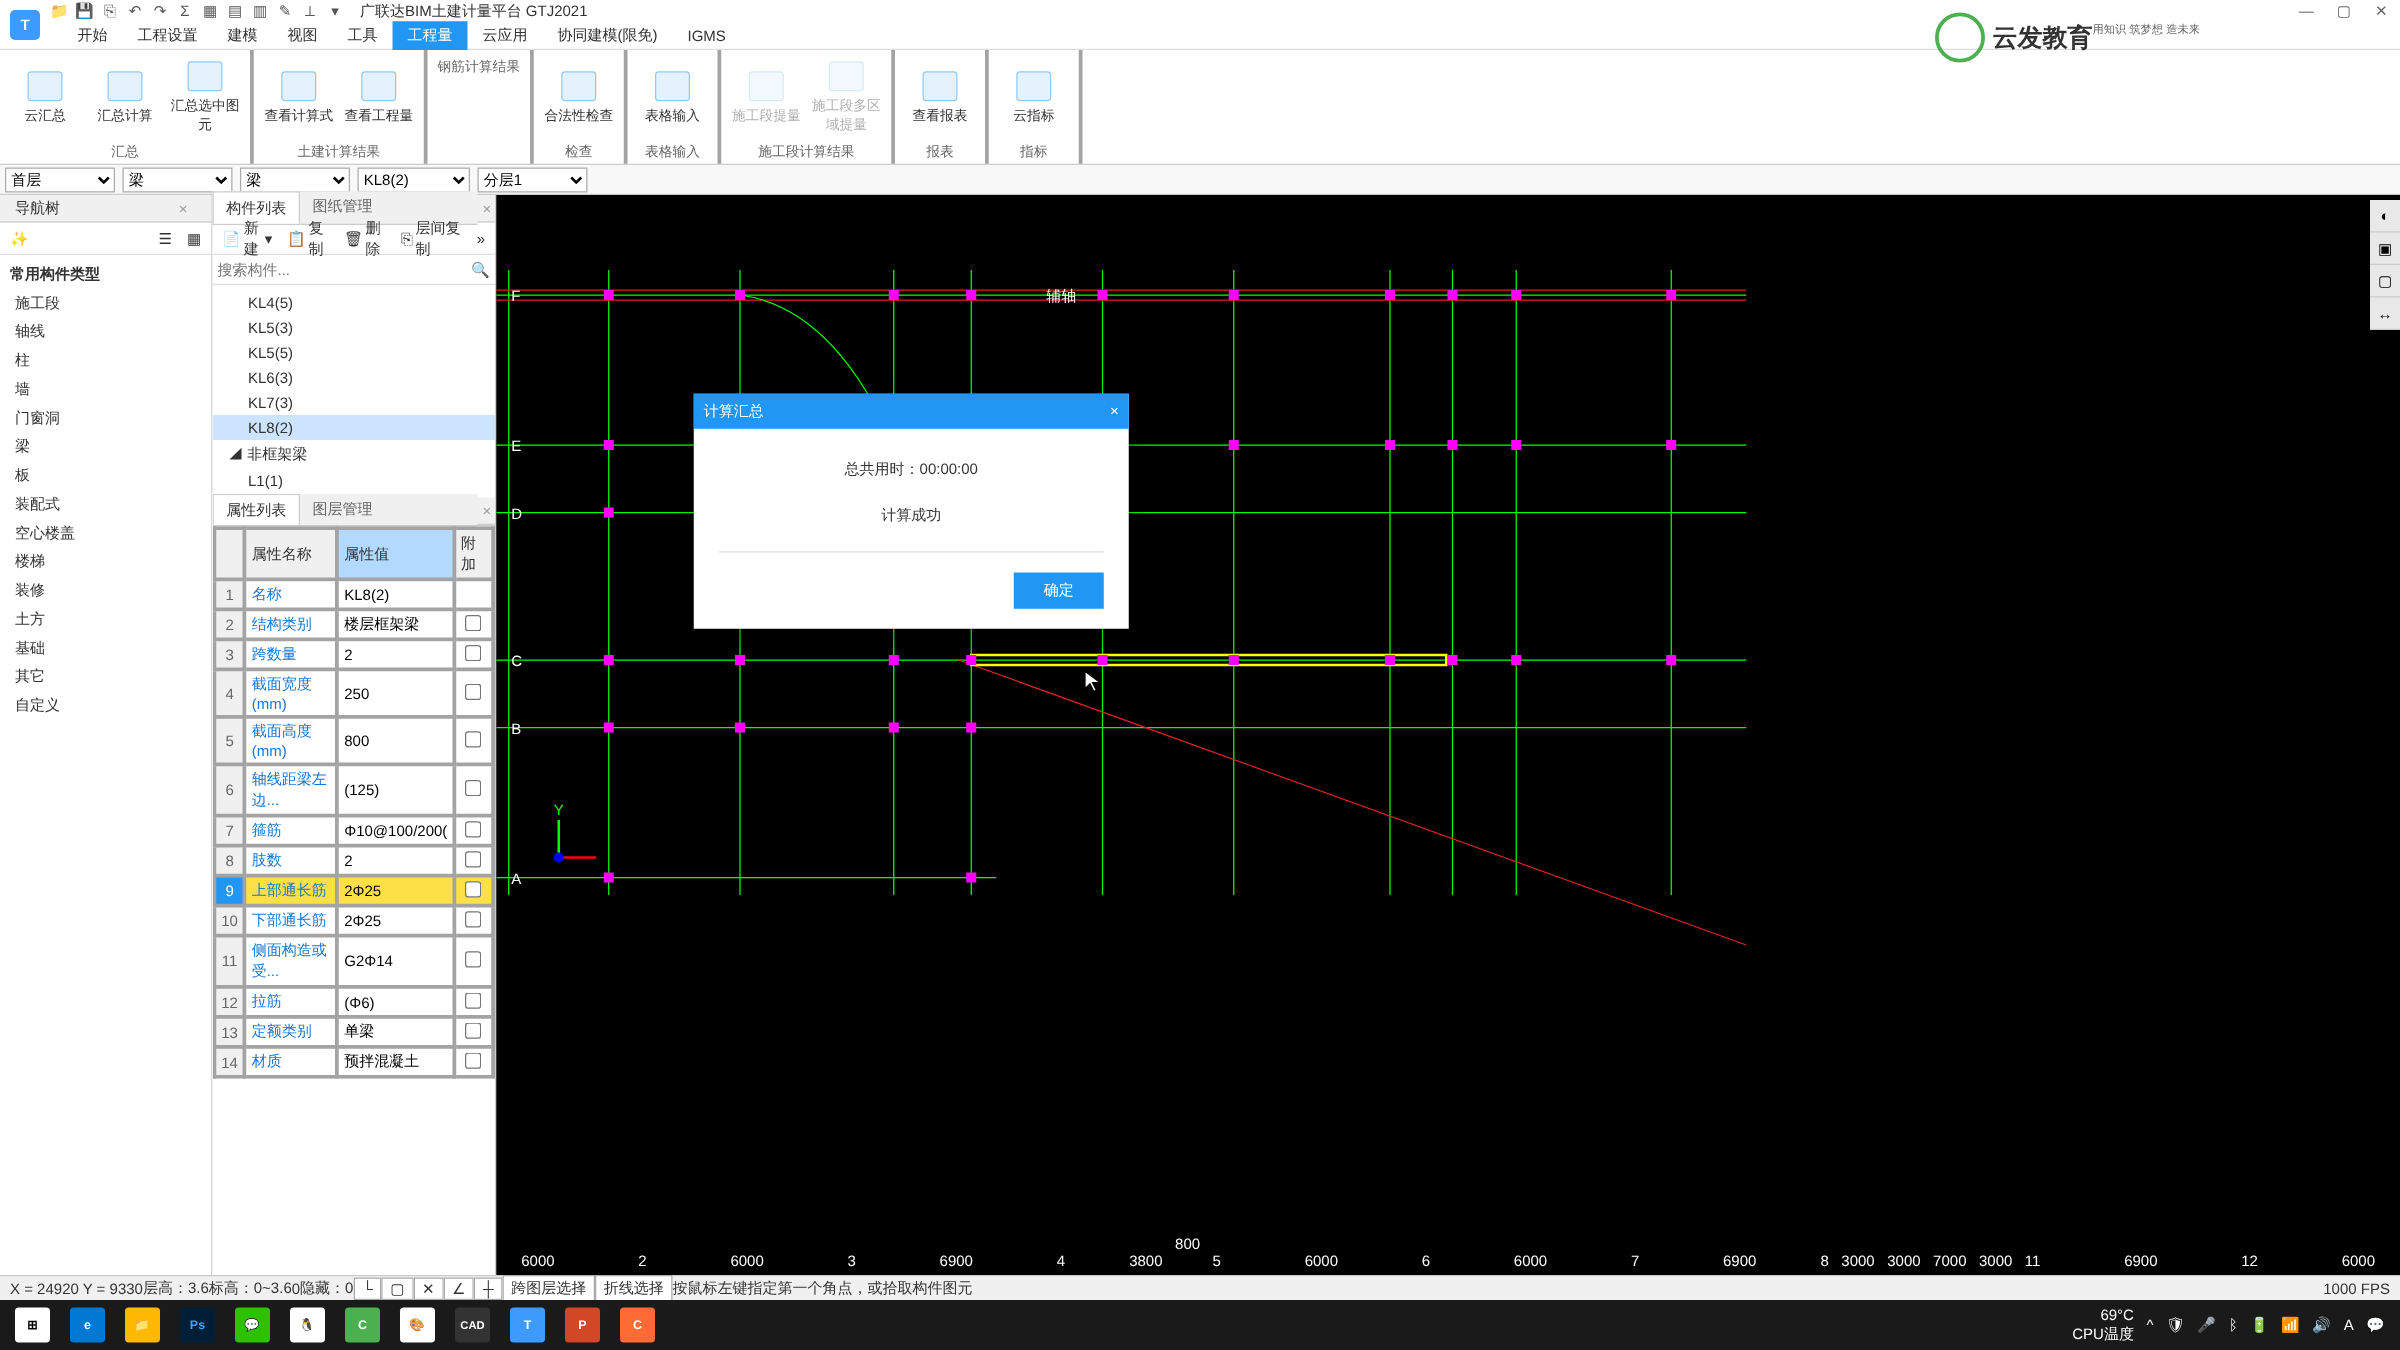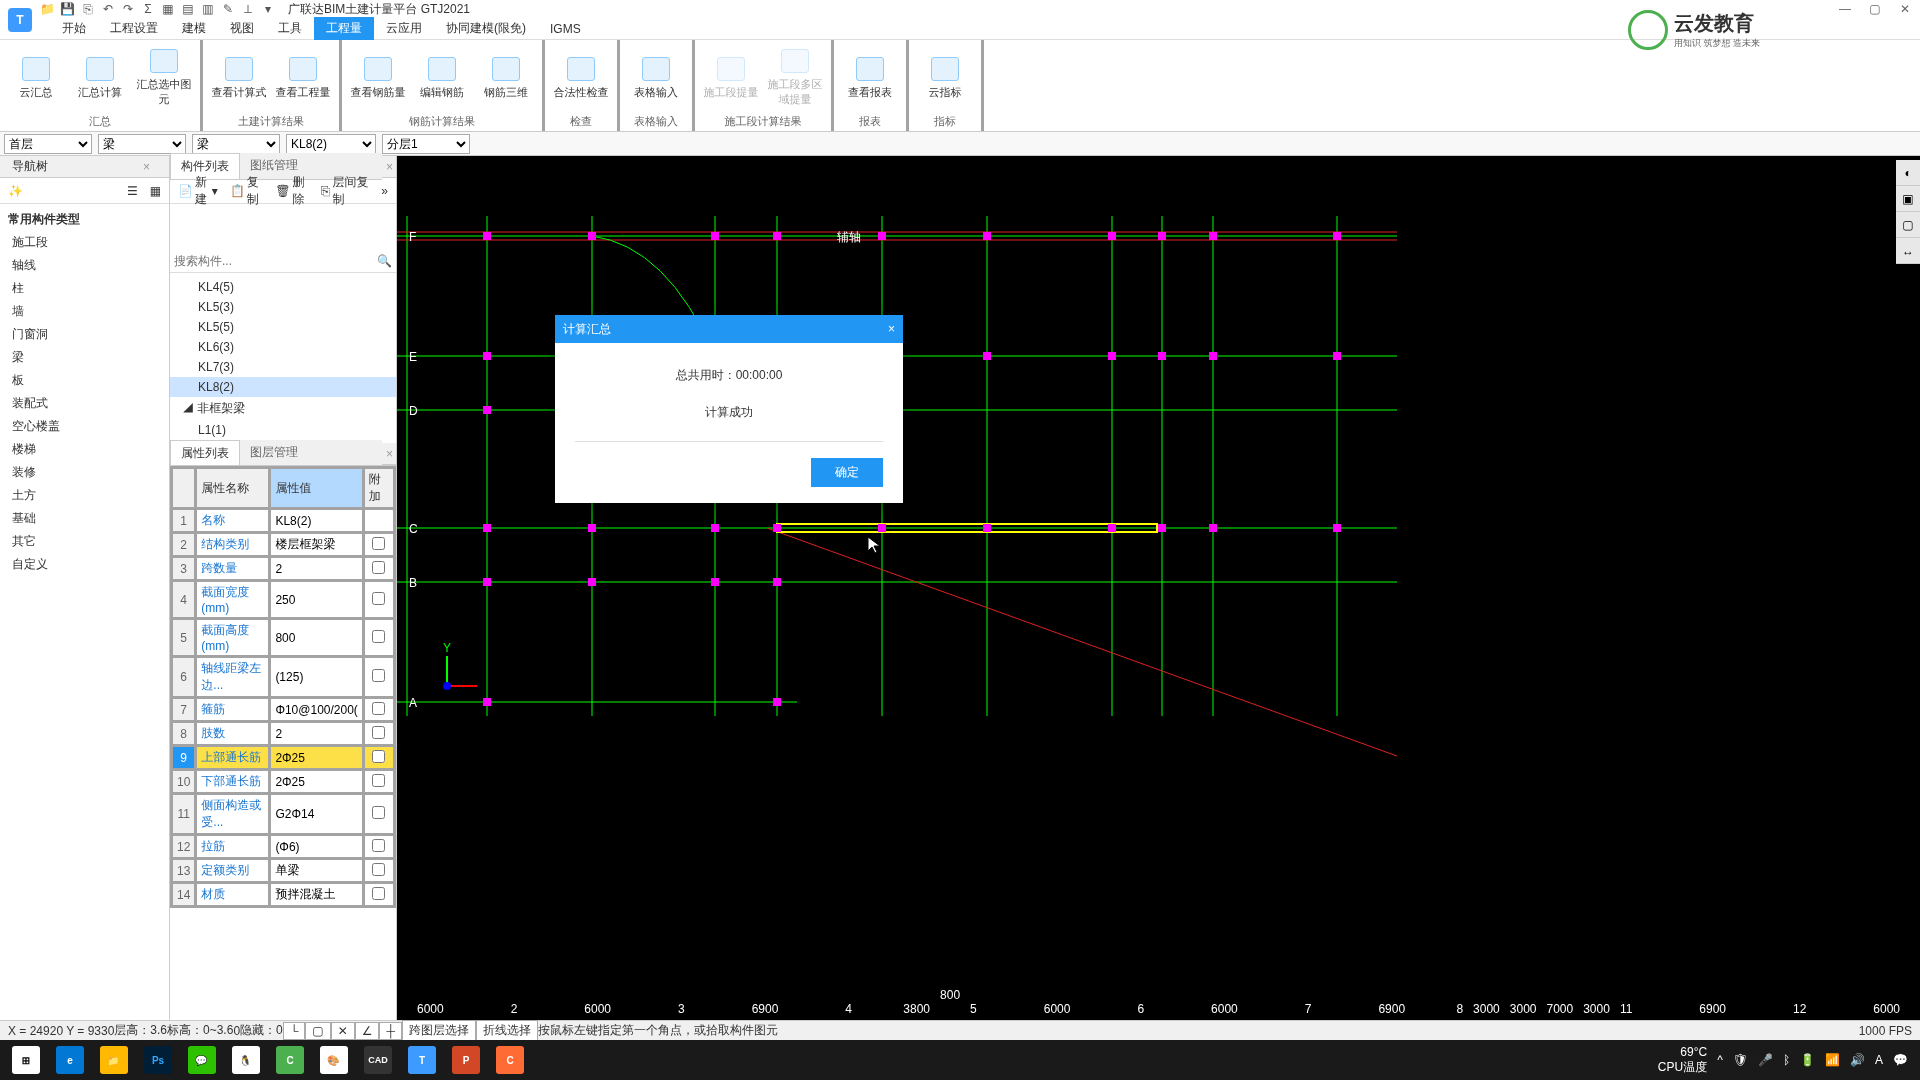--- a/index.html
+++ b/index.html
@@ -43,21 +43,21 @@
 .panel-tools { height: 26px; border-bottom: 1px solid #ddd; display: flex; align-items: center; padding: 0 4px; gap: 4px; }
 .tool-btn { height: 18px; padding: 0 4px; display: flex; align-items: center; gap: 2px; color: #333; }
 
 .tree { flex: 1; overflow: auto; padding: 4px; }
 .tree-item { padding: 3px 8px; color: #333; }
 
 
 .tabs { display: flex; background: #f0f0f0; border-bottom: 1px solid #ccc; }
 .tab { padding: 4px 10px; color: #666; }
 .tab.active { background: #fff; border: 1px solid #ccc; border-bottom: none; color: #333; }
-.search-row { height: 24px; border-bottom: 1px solid #ddd; display: flex; align-items: center; padding: 0 4px; margin-top: 45px; }
+.search-row { height: 24px; border-bottom: 1px solid #ddd; display: flex; align-items: center; padding: 0 4px; }
 .search-row input { flex: 1; border: none; outline: none; }
 .comp-list { overflow: auto; padding: 4px 0; }
 .comp-item { padding: 3px 28px; color: #333; }
 .comp-item.selected { background: #cce4ff; }
 .comp-parent { padding: 3px 12px; color: #333; }
 
 
 .prop-table { border-top: 1px solid #ccc; overflow: auto; }
 .prop-table table { width: 100%; border-collapse: collapse; }
 .prop-table th, .prop-table td { border: 3px solid #a3a3a3; padding: 2px 4px; text-align: left; height: 20px; }
@@ -89,21 +89,21 @@
 
 
 .taskbar { position: absolute; bottom: 0; left: 0; right: 0; height: 40px; background: #1a1a1a; display: flex; align-items: center; padding: 0 4px; }
 .taskbar-icon { width: 44px; height: 40px; display: flex; align-items: center; justify-content: center; color: #fff; }
 .taskbar-icon .ti-box { width: 28px; height: 28px; border-radius: 3px; display: flex; align-items: center; justify-content: center; font-size: 10px; font-weight: bold; }
 .tray { margin-left: auto; display: flex; align-items: center; gap: 10px; color: #fff; font-size: 11px; padding-right: 8px; }
 
 
 .logo { position: absolute; top: 10px; right: 160px; display: flex; align-items: center; gap: 6px; }
 .logo-circle { width: 40px; height: 40px; border: 3px solid #4caf50; border-radius: 50%; position: relative; }
-.logo-text { display: flex; flex-direction: column; }
+.logo-text { display: flex; flex-direction: row; text-align: center; }
 .logo-text .big { font-size: 20px; font-weight: bold; color: #333; }
 .logo-text .small { font-size: 9px; color: #666; }
 
 .close-x { width: 14px; height: 14px; color: #999; }
 
 
 .right-toolbar { position: absolute; top: 160px; right: 0; width: 24px; background: #e8e8e8; display: flex; flex-direction: column; }
 .right-toolbar div { height: 26px; border-bottom: 1px solid #ccc; display: flex; align-items: center; justify-content: center; }
 </style>
 </head>
@@ -181,34 +181,20 @@
           <span>查看计算式</span>
         </div>
       <div class="ribbon-btn">
           <div class="rb-icon"></div>
           <span>查看工程量</span>
         </div>
     </div>
     <div class="ribbon-group-name">土建计算结果</div>
   </div>
   <div class="ribbon-group">
-    <div class="ribbon-buttons">
-      <div class="ribbon-btn">
-          <div class="rb-icon"></div>
-          <span>查看钢筋量</span>
-        </div>
-      <div class="ribbon-btn">
-          <div class="rb-icon"></div>
-          <span>编辑钢筋</span>
-        </div>
-      <div class="ribbon-btn">
-          <div class="rb-icon"></div>
-          <span>钢筋三维</span>
-        </div>
-    </div>
     <div class="ribbon-group-name">钢筋计算结果</div>
   </div>
   <div class="ribbon-group">
     <div class="ribbon-buttons">
       <div class="ribbon-btn">
           <div class="rb-icon"></div>
           <span>合法性检查</span>
         </div>
     </div>
     <div class="ribbon-group-name">检查</div>

